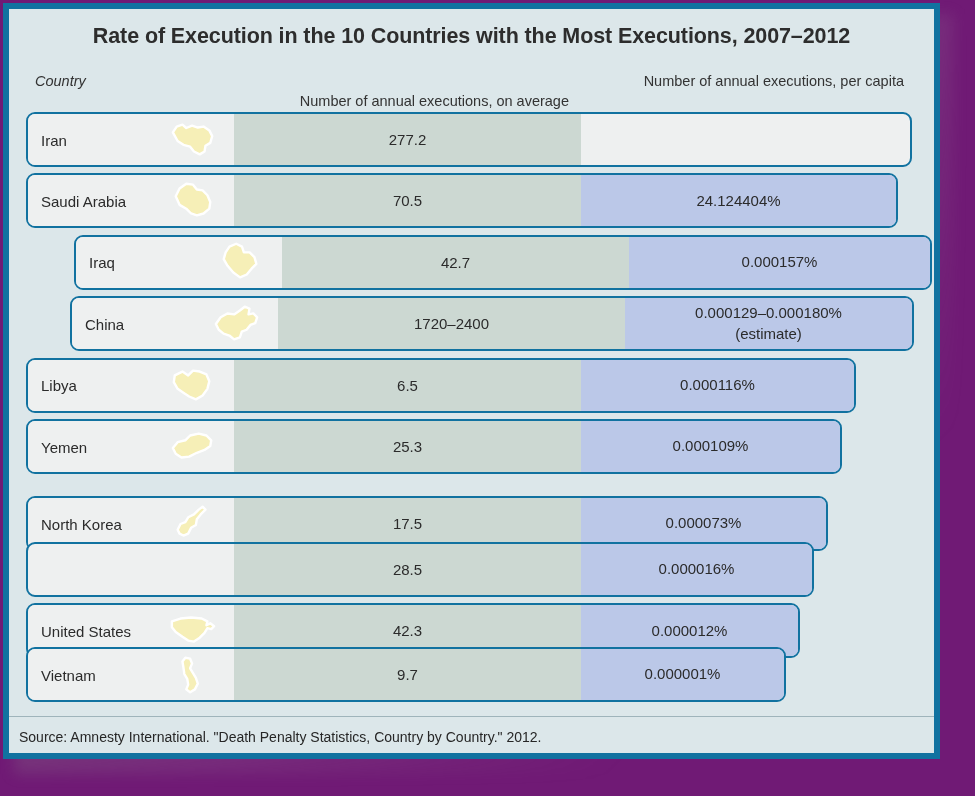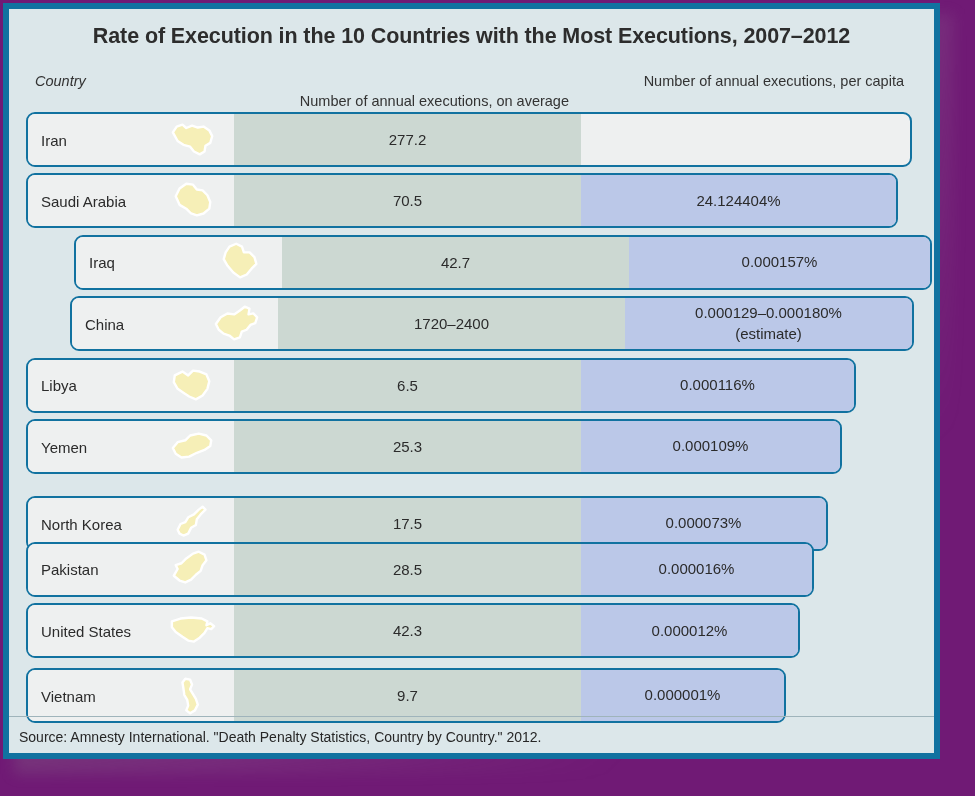--- a/index.html
+++ b/index.html
@@ -273,48 +273,40 @@
                   <path d="M18,62 L24,50 L34,46 L40,36 L52,30 L62,20 L70,14 L76,20 L66,30 L58,40 L56,52 L46,58 L40,70 L30,74 L22,70 Z" fill="#f6efb7" stroke="#ffffff" stroke-width="5" stroke-linejoin="round" stroke-linecap="round"></path>
                 </svg>
               </span>
             </div>
             <div class="cell-average">17.5</div>
             <div class="cell-capita">
               <div>0.000073%</div>
             </div>
           </div>
           <div class="row" style="top: 429.8px; width: 788px;">
-            <div class="cell-country">
-              <span class="cname">Pakistan</span>
-              <span class="cmap">
-                <svg viewBox="0 0 100 100" preserveAspectRatio="xMidYMid meet" aria-hidden="true">
-                  <path d="M10,64 L18,50 L14,42 L26,38 L36,28 L50,18 L62,14 L74,20 L78,32 L70,42 L66,54 L56,62 L46,72 L34,78 L22,74 Z" fill="#f6efb7" stroke="#ffffff" stroke-width="5" stroke-linejoin="round" stroke-linecap="round"></path>
-                </svg>
-              </span>
-            </div>
             <div class="cell-average">28.5</div>
             <div class="cell-capita">
               <div>0.000016%</div>
             </div>
           </div>
           <div class="row" style="top: 491.2px; width: 774px;">
             <div class="cell-country">
               <span class="cname">United States</span>
               <span class="cmap">
                 <svg viewBox="0 0 100 100" preserveAspectRatio="xMidYMid meet" aria-hidden="true">
                   <path d="M6,30 L24,24 L46,22 L68,24 L80,30 L78,38 L86,34 L94,40 L88,46 L80,44 L74,54 L64,64 L52,72 L40,70 L28,62 L14,52 L6,42 Z" fill="#f6efb7" stroke="#ffffff" stroke-width="5" stroke-linejoin="round" stroke-linecap="round"></path>
                 </svg>
               </span>
             </div>
             <div class="cell-average">42.3</div>
             <div class="cell-capita">
               <div>0.000012%</div>
             </div>
           </div>
-          <div class="row" style="top: 556px; width: 760px;">
+          <div class="row" style="top: 535px; width: 760px;">
             <div class="cell-country">
               <span class="cname">Vietnam</span>
               <span class="cmap">
                 <svg viewBox="0 0 100 100" preserveAspectRatio="xMidYMid meet" aria-hidden="true">
                   <path d="M34,14 L44,16 L48,26 L44,36 L50,46 L56,56 L60,68 L54,80 L44,86 L36,80 L40,70 L38,58 L32,48 L30,34 L28,22 Z" fill="#f6efb7" stroke="#ffffff" stroke-width="5" stroke-linejoin="round" stroke-linecap="round"></path>
                 </svg>
               </span>
             </div>
             <div class="cell-average">9.7</div>
             <div class="cell-capita">

